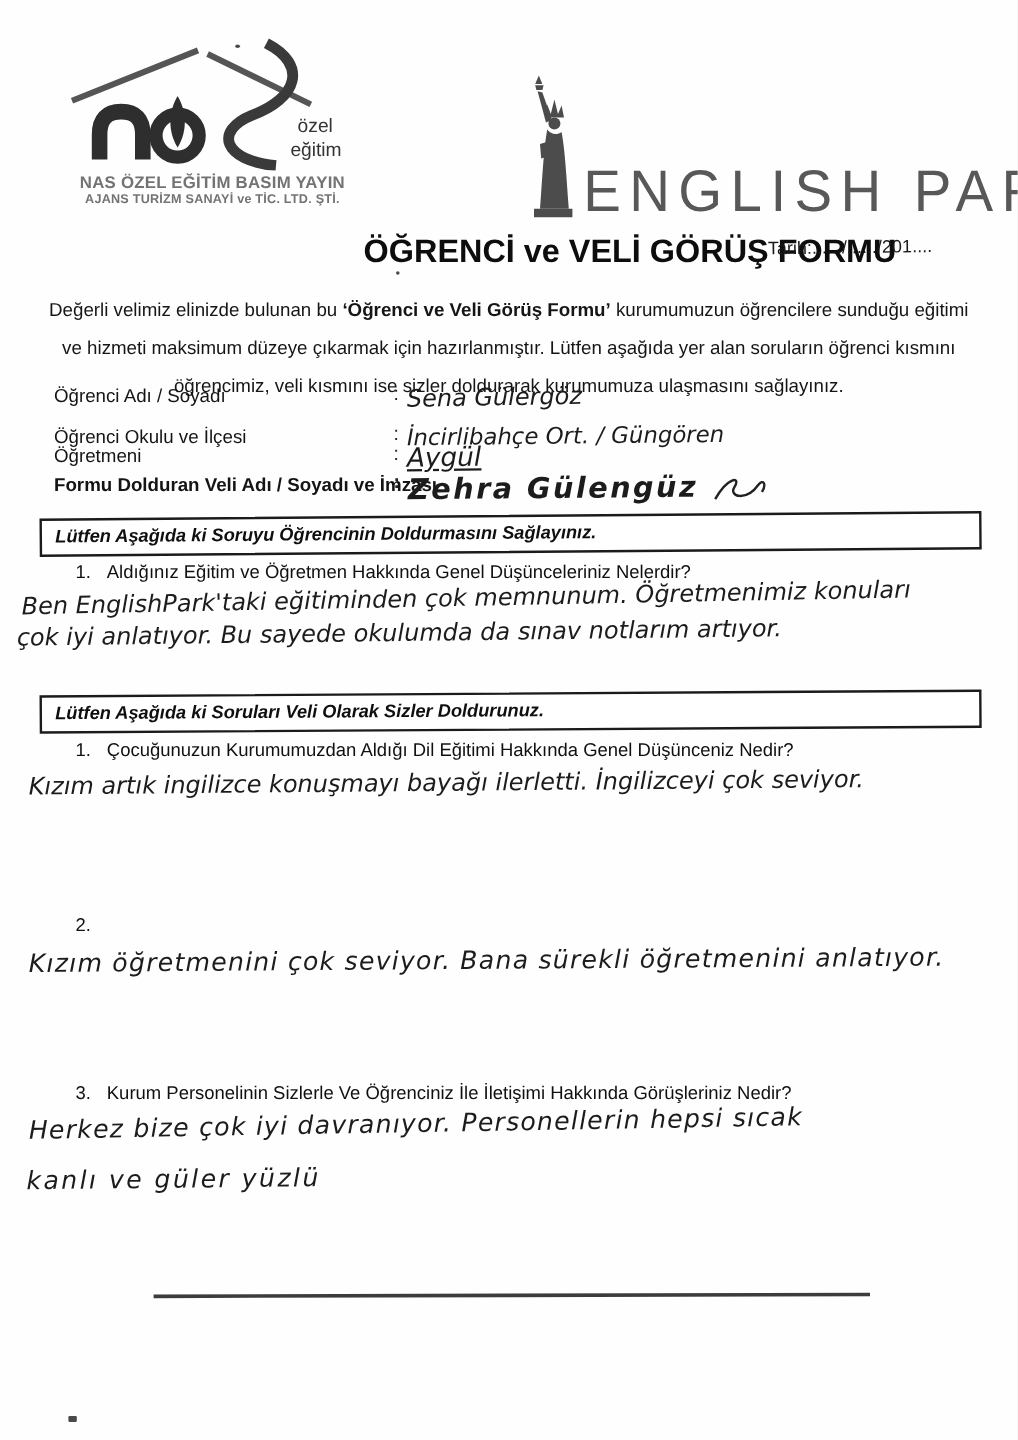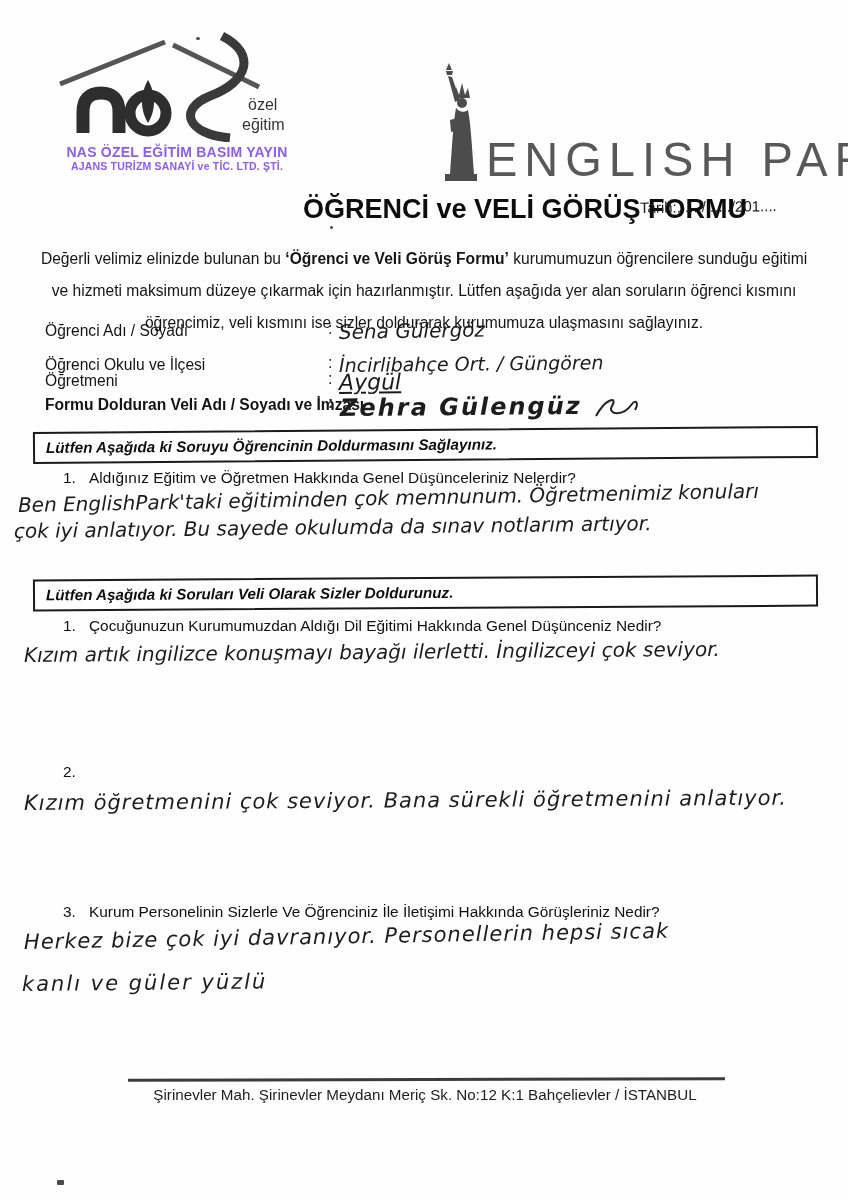--- a/index.html
+++ b/index.html
@@ -4,21 +4,21 @@
 <style>
   html,body{margin:0;padding:0;background:#e9e9e9;}
   .page{
     position:relative;width:848px;height:1200px;margin:0 auto;
     background:#fefefe;overflow:hidden;
     font-family:"Liberation Sans", sans-serif;color:#111;padding-left:13px;
   }
   
   .nas-logo{position:absolute;left:52px;top:30px;width:260px;}
   .nas-logo svg{display:block;}
-  .nas-company{width:250px;text-align:center;color:#8b5cf6;line-height:1.15;margin-top:2px;}
+  .nas-company{width:250px;text-align:center;color:#737373;line-height:1.15;margin-top:2px;}
   .nas-company .l1{font-size:14px;font-weight:bold;letter-spacing:.2px;}
   .nas-company .l2{font-size:10.5px;font-weight:bold;letter-spacing:.2px;}
   .ep-logo{position:absolute;left:438px;top:62px;display:flex;align-items:flex-end;}
   .ep-text{
     font-size:47px;color:#585858;letter-spacing:7px;font-weight:400;
     line-height:1;margin-left:2px;transform:scaleY(1.04);white-space:nowrap;
   }
   
   .form-title{position:absolute;left:303px;top:194px;font-size:27px;font-weight:bold;color:#0d0d0d;}
   .date-field{position:absolute;left:640px;top:198px;font-size:15px;color:#1a1a1a;transform:rotate(-0.8deg);}
@@ -162,20 +162,19 @@
 
   <div class="question" style="left:63px;top:903px;width:750px;">
     <span class="qnum">3.</span>
     <span>Kurum Personelinin Sizlerle Ve Öğrenciniz İle İletişimi Hakkında Görüşleriniz Nedir?</span>
   </div>
   <div class="ans hand" style="left:24px;top:930px;font-size:21px;letter-spacing:1px;transform:rotate(-1deg);">Herkez bize çok iyi davranıyor. Personellerin hepsi sıcak</div>
   <div class="ans hand" style="left:22px;top:972px;font-size:21px;letter-spacing:2px;transform:rotate(-0.6deg);">kanlı ve güler yüzlü</div>
 
   <div class="footer-line"></div>
   <div class="footer-text">
-    <div class="addr">Şirinevler Mah. Şirinevler Meydanı Meriç Sk. No:12 K:1 Bahçelievler / İSTANBUL</div>
   </div>
 
   <div class="speck" style="left:196px;top:37px;width:4px;height:3px;"></div>
   <div class="speck" style="left:57px;top:1180px;width:7px;height:5px;border-radius:1px;"></div>
   <div class="speck" style="left:330px;top:226px;width:3px;height:3px;"></div>
 
 </div>
 
 </body></html>

